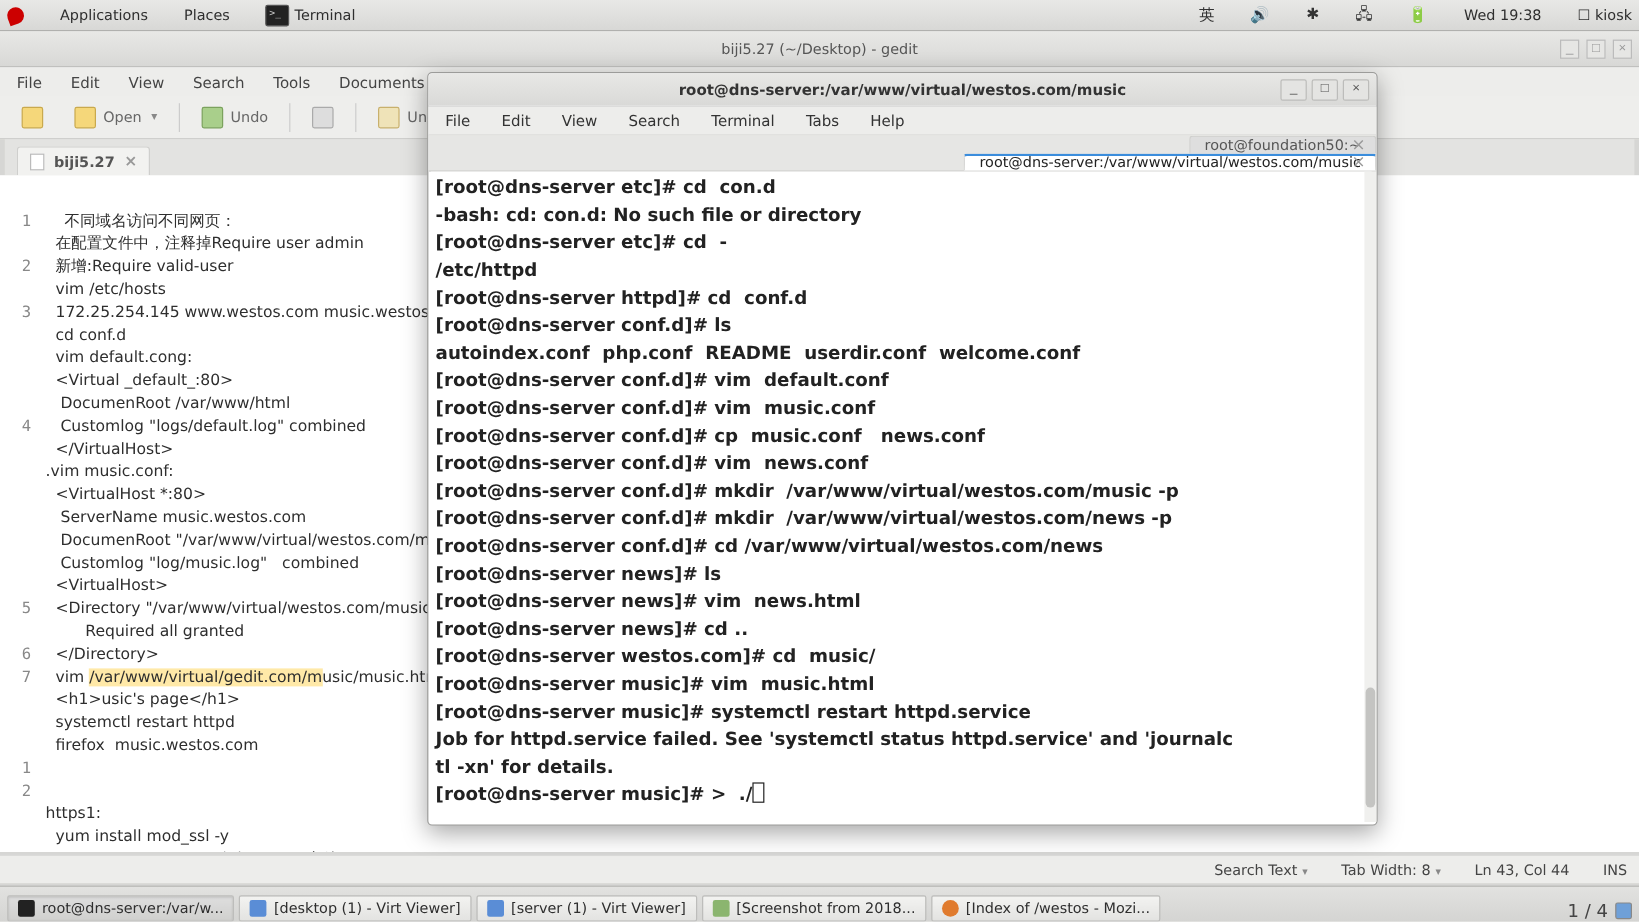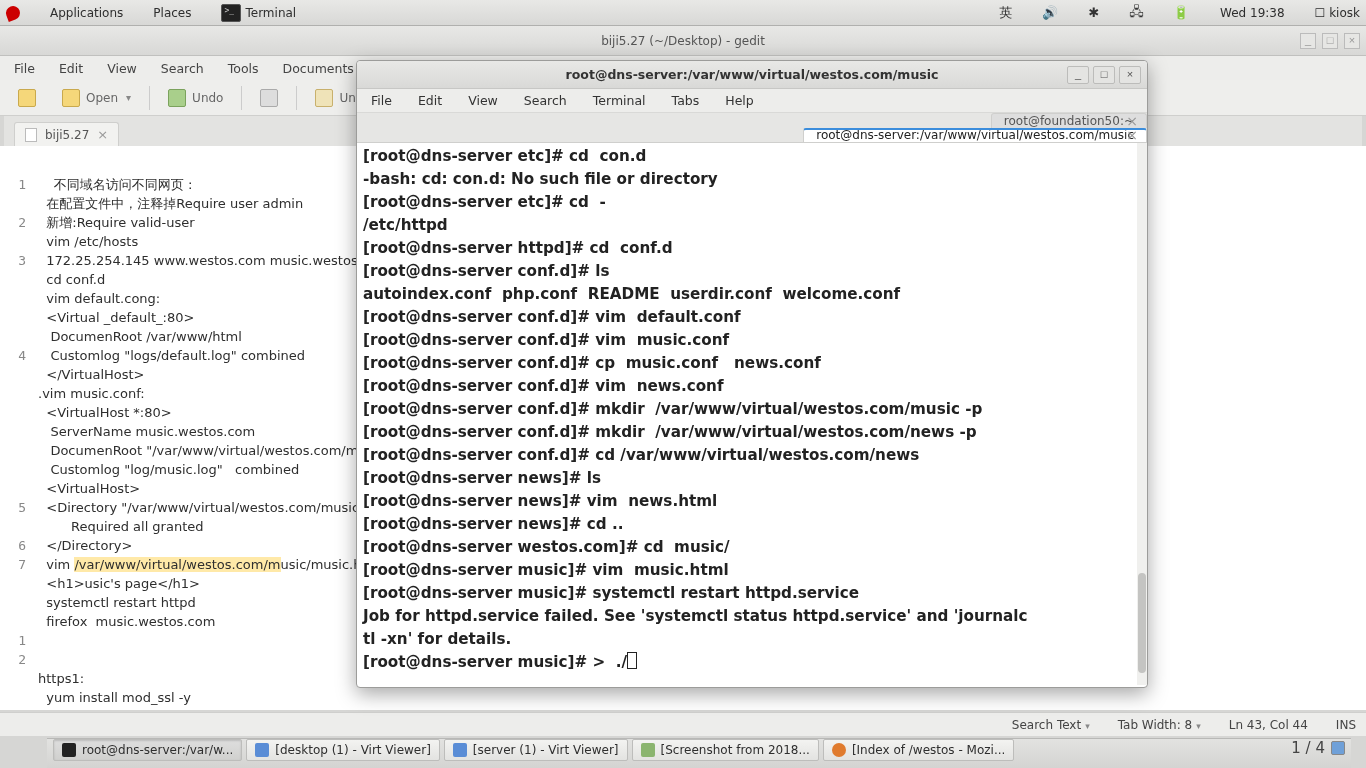--- a/index.html
+++ b/index.html
@@ -20,32 +20,32 @@
 .gedit-toolbar { position: absolute; top: 80px; left: 0; right: 0; height: 36px; background: #eeeeec; border-bottom: 1px solid #cfcfcd; display: flex; align-items: center; gap: 10px; padding: 0 10px; font-size: 12px; color: #666; }
 .tb-btn { display: flex; align-items: center; gap: 6px; padding: 4px 8px; }
 .tb-ico { width: 18px; height: 18px; background: #f5d77a; border: 1px solid #c9a94d; border-radius: 2px; }
 .tb-ico.save{background:#a9cf8b;border-color:#7ba25d;}
 .tb-ico.print{background:#ddd;border-color:#aaa;}
 .tb-ico.undo{background:#efe3b8;border-color:#c8b06c;}
 .tb-sep{width:1px;height:24px;background:#ccc;}
 .tb-dd{font-size:10px;color:#888;margin-left:2px;}
 
 .gedit-tabs { position: absolute; top: 116px; left: 4px; right: 4px; height: 30px; display: flex; align-items: flex-end; padding-left: 10px; background:#e3e3e1; }
-.gedit-tab { background: #f2f2f0; border: 1px solid #cfcfcd; border-bottom: none; border-radius: 3px 3px 0 0; padding: 4px 10px; font-size: 12px; display: flex; align-items: center; gap: 8px; color:#555;}
+.gedit-tab { background: #f2f2f0; border: 1px solid #cfcfcd; border-bottom: none; border-radius: 3px 3px 0 0; padding: 4px 10px; font-size: 12px; display: flex; align-items: center; gap: 8px; color:#555;font-weight:bold;}
 .gedit-tab .close { color:#999; font-size:13px; }
 .gedit-tab .doc-ico{width:12px;height:14px;background:#fff;border:1px solid #bbb;}
 
 .gedit-body { position: absolute; top: 146px; left: 0; right: 0; bottom: 58px; background: #fff; padding: 10px 0 10px 38px; font: 13px/19px "DejaVu Sans Mono","Liberation Mono",monospace; color: #2e2e2e; white-space: pre; overflow: hidden;}
 .gedit-gutter { position:absolute; left:0; top:0; bottom:0; width:32px; text-align:right; padding:10px 6px 10px 0; font:13px/19px monospace; color:#888;}
 .gedit-body .hl{background:#ffe9a8;}
 
 .gedit-status { position: absolute; bottom: 32px; left:0; right:0; height: 24px; background:#ededeb; border-top:1px solid #cfcfcd; display:flex; align-items:center; font-size:12px; color:#444; padding:0 10px; gap:28px; justify-content:flex-end;}
 .gedit-status .dd{font-size:9px;color:#888;margin-left:4px;}
 
-.taskbar { position:absolute; bottom:0; left:0; right:15px; height:30px; background:linear-gradient(#e2e2e0,#d4d4d2); border-top:1px solid #b8b8b6; display:flex; align-items:flex-start; padding:0 6px; gap:4px; font-size:12px;margin-left:47px;}
+.taskbar { position:absolute; bottom:0; left:0; right:0; height:30px; background:linear-gradient(#e2e2e0,#d4d4d2); border-top:1px solid #b8b8b6; display:flex; align-items:flex-end; padding:0 6px; gap:4px; font-size:12px;}
 .task { background:linear-gradient(#f3f3f1,#e3e3e1); border:1px solid #bdbdbb; border-radius:2px; padding:3px 8px; display:flex; align-items:center; gap:6px; max-width:210px; white-space:nowrap; overflow:hidden; text-overflow:ellipsis; height:22px;}
 .task.active{background:linear-gradient(#dedede,#d0d0ce); box-shadow: inset 0 1px 2px rgba(0,0,0,.15);}
 .task .ico{width:14px;height:14px;background:#666;border-radius:2px;flex:0 0 auto;}
 .task .ico.term{background:#222;}
 .task .ico.vm{background:#5a8dd6;}
 .task .ico.ge{background:#e6c36a;}
 .task .ico.ff{background:#e07b2e;border-radius:50%;}
 .task .ico.img{background:#8bb56f;}
 .ws-ind{margin-left:auto;display:flex;align-items:center;gap:6px;font-size:15px;color:#444;}
 .ws-sq{width:14px;height:14px;border:1px solid #888;background:#6fa0d8;border-radius:2px;}
@@ -174,21 +174,21 @@
   &lt;/VirtualHost&gt;
 .vim music.conf:
   &lt;VirtualHost *:80&gt;
    ServerName music.westos.com
    DocumenRoot "/var/www/virtual/westos.com/music"
    Customlog "log/music.log"   combined
   &lt;VirtualHost&gt;
   &lt;Directory "/var/www/virtual/westos.com/music"&gt;
         Required all granted
   &lt;/Directory&gt;
-  vim </span><span class="hl">/var/www/virtual/westos.com/m</span><span>usic/music.html
+  vim </span><span class="hl">/var/www/virtual/gedit.com/m</span><span>usic/music.html
   &lt;h1&gt;usic's page&lt;/h1&gt;
   systemctl restart httpd
   firefox  music.westos.com
 
 
 https1:
   yum install mod_ssl -y
   ls /etc/httpd/conf.d   会有ssl.conf文件</span>
 </div>
 <div class="gedit-status">

